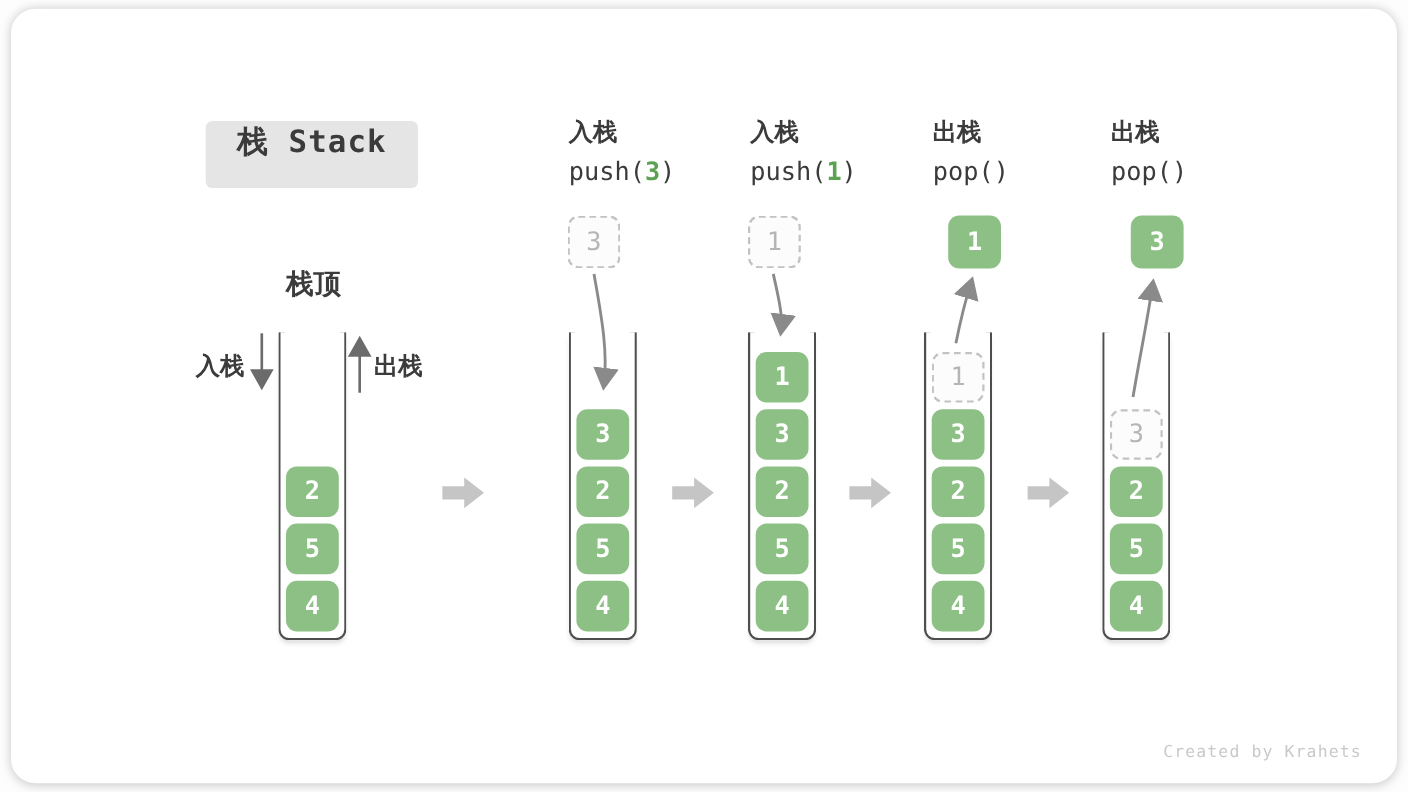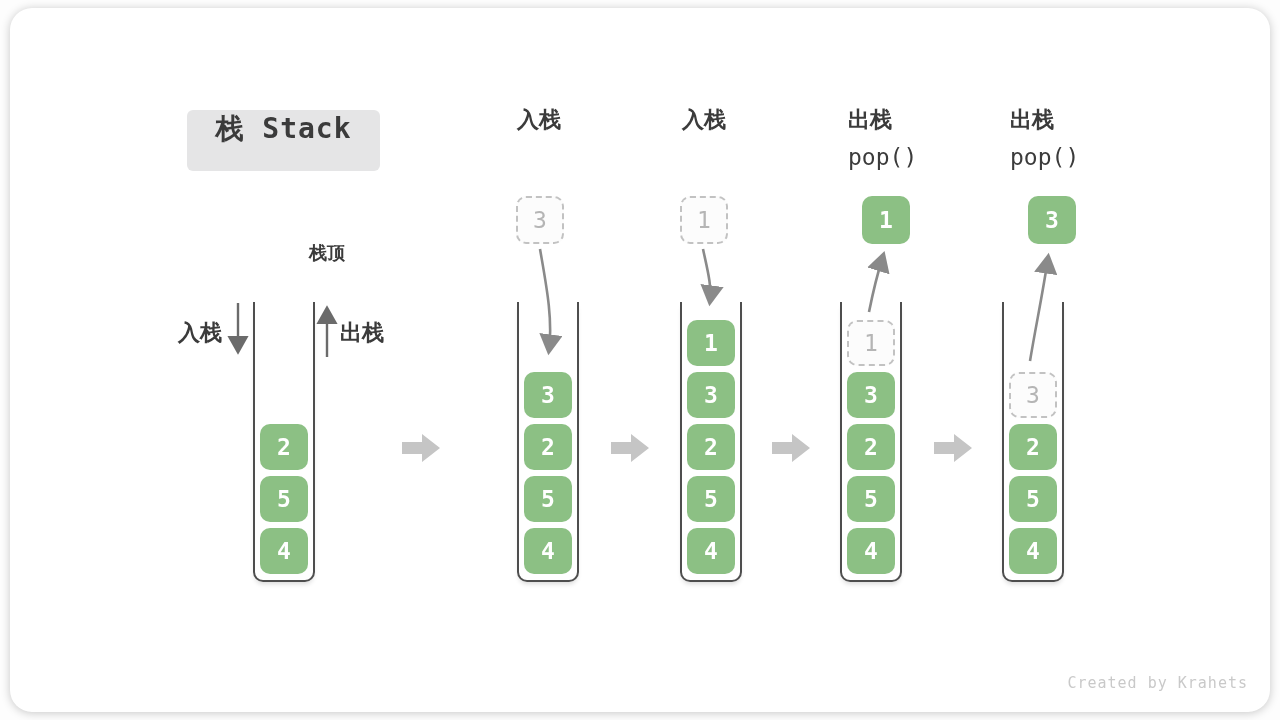--- a/index.html
+++ b/index.html
@@ -10,21 +10,21 @@
 
   
   .title-box{position:absolute;left:187px;top:110px;width:193px;height:61px;
              background:var(--title-bg,#e5e5e6);border-radius:6px;
              display:flex;align-items:flex-start;justify-content:center;
              font-family:"DejaVu Sans Mono",monospace;font-size:28px;font-weight:600;
              color:var(--dark,#3b3b3b);letter-spacing:1px;}
 
   
   .cjk{color:var(--dark,#3b3b3b);font-weight:700;}
-  .lbl-top,.lbl-bottom{position:absolute;left:225px;width:120px;text-align:right;font-size:18px;}
+  .lbl-top,.lbl-bottom{position:absolute;left:225px;width:120px;text-align:center;font-size:25px;}
   .lbl-top{top:241px;} .lbl-bottom{top:608px;}
   .lbl-push{position:absolute;left:168px;top:318px;width:54px;text-align:right;font-size:22px;}
   .lbl-pop{position:absolute;left:340px;top:318px;width:60px;text-align:left;font-size:22px;}
 
   
   .stack{position:absolute;top:302px;width:62px;height:280px;box-sizing:border-box;
          border-left:2px solid var(--tube,#4e4e4e);border-right:2px solid var(--tube,#4e4e4e);
          border-bottom:2px solid var(--tube,#4e4e4e);
          border-bottom-left-radius:10px;border-bottom-right-radius:10px;
          box-shadow:0 4px 5px -2px rgba(0,0,0,.15);}
@@ -58,44 +58,46 @@
   
   .flow{position:absolute;top:432px;width:38px;height:32px;}
   .fa1{left:402px;} .fa2{left:611px;} .fa3{left:772px;} .fa4{left:934px;}
   .flow polygon{fill:var(--block-arrow,#c5c5c5);}
 
   
   .overlay{position:absolute;inset:0;pointer-events:none;}
   .curve{stroke:var(--curve-gray,#8a8a8a);stroke-width:2.6;fill:none;}
   .straight{stroke:var(--side-arrow,#6b6b6b);stroke-width:2.4;fill:none;}
 
-  .watermark{position:absolute;right:32px;top:674px;
+  .watermark{position:absolute;right:42px;top:674px;
              font-family:"DejaVu Sans Mono",monospace;font-size:15px;letter-spacing:1px;
              color:var(--watermark,#c9c9c9);}
 </style>
 </head>
 <body>
 
 <div class="card"></div>
 
 <div class="content">
 
   <div class="title-box">
     <span>栈 Stack</span>
   </div>
 
   <div class="cjk lbl-top">栈顶</div>
   <div class="cjk lbl-push">入栈</div>
   <div class="cjk lbl-pop">出栈</div>
 
   <div class="op op1">
     <div class="name">入栈</div>
+    <div class="code"><span>push(</span><span class="green-arg">3</span><span>)</span></div>
   </div>
   <div class="op op2">
     <div class="name">入栈</div>
+    <div class="code"><span>push(</span><span class="green-arg">1</span><span>)</span></div>
   </div>
   <div class="op op3">
     <div class="name">出栈</div>
     <div class="code">pop()</div>
   </div>
   <div class="op op4">
     <div class="name">出栈</div>
     <div class="code">pop()</div>
   </div>
 

